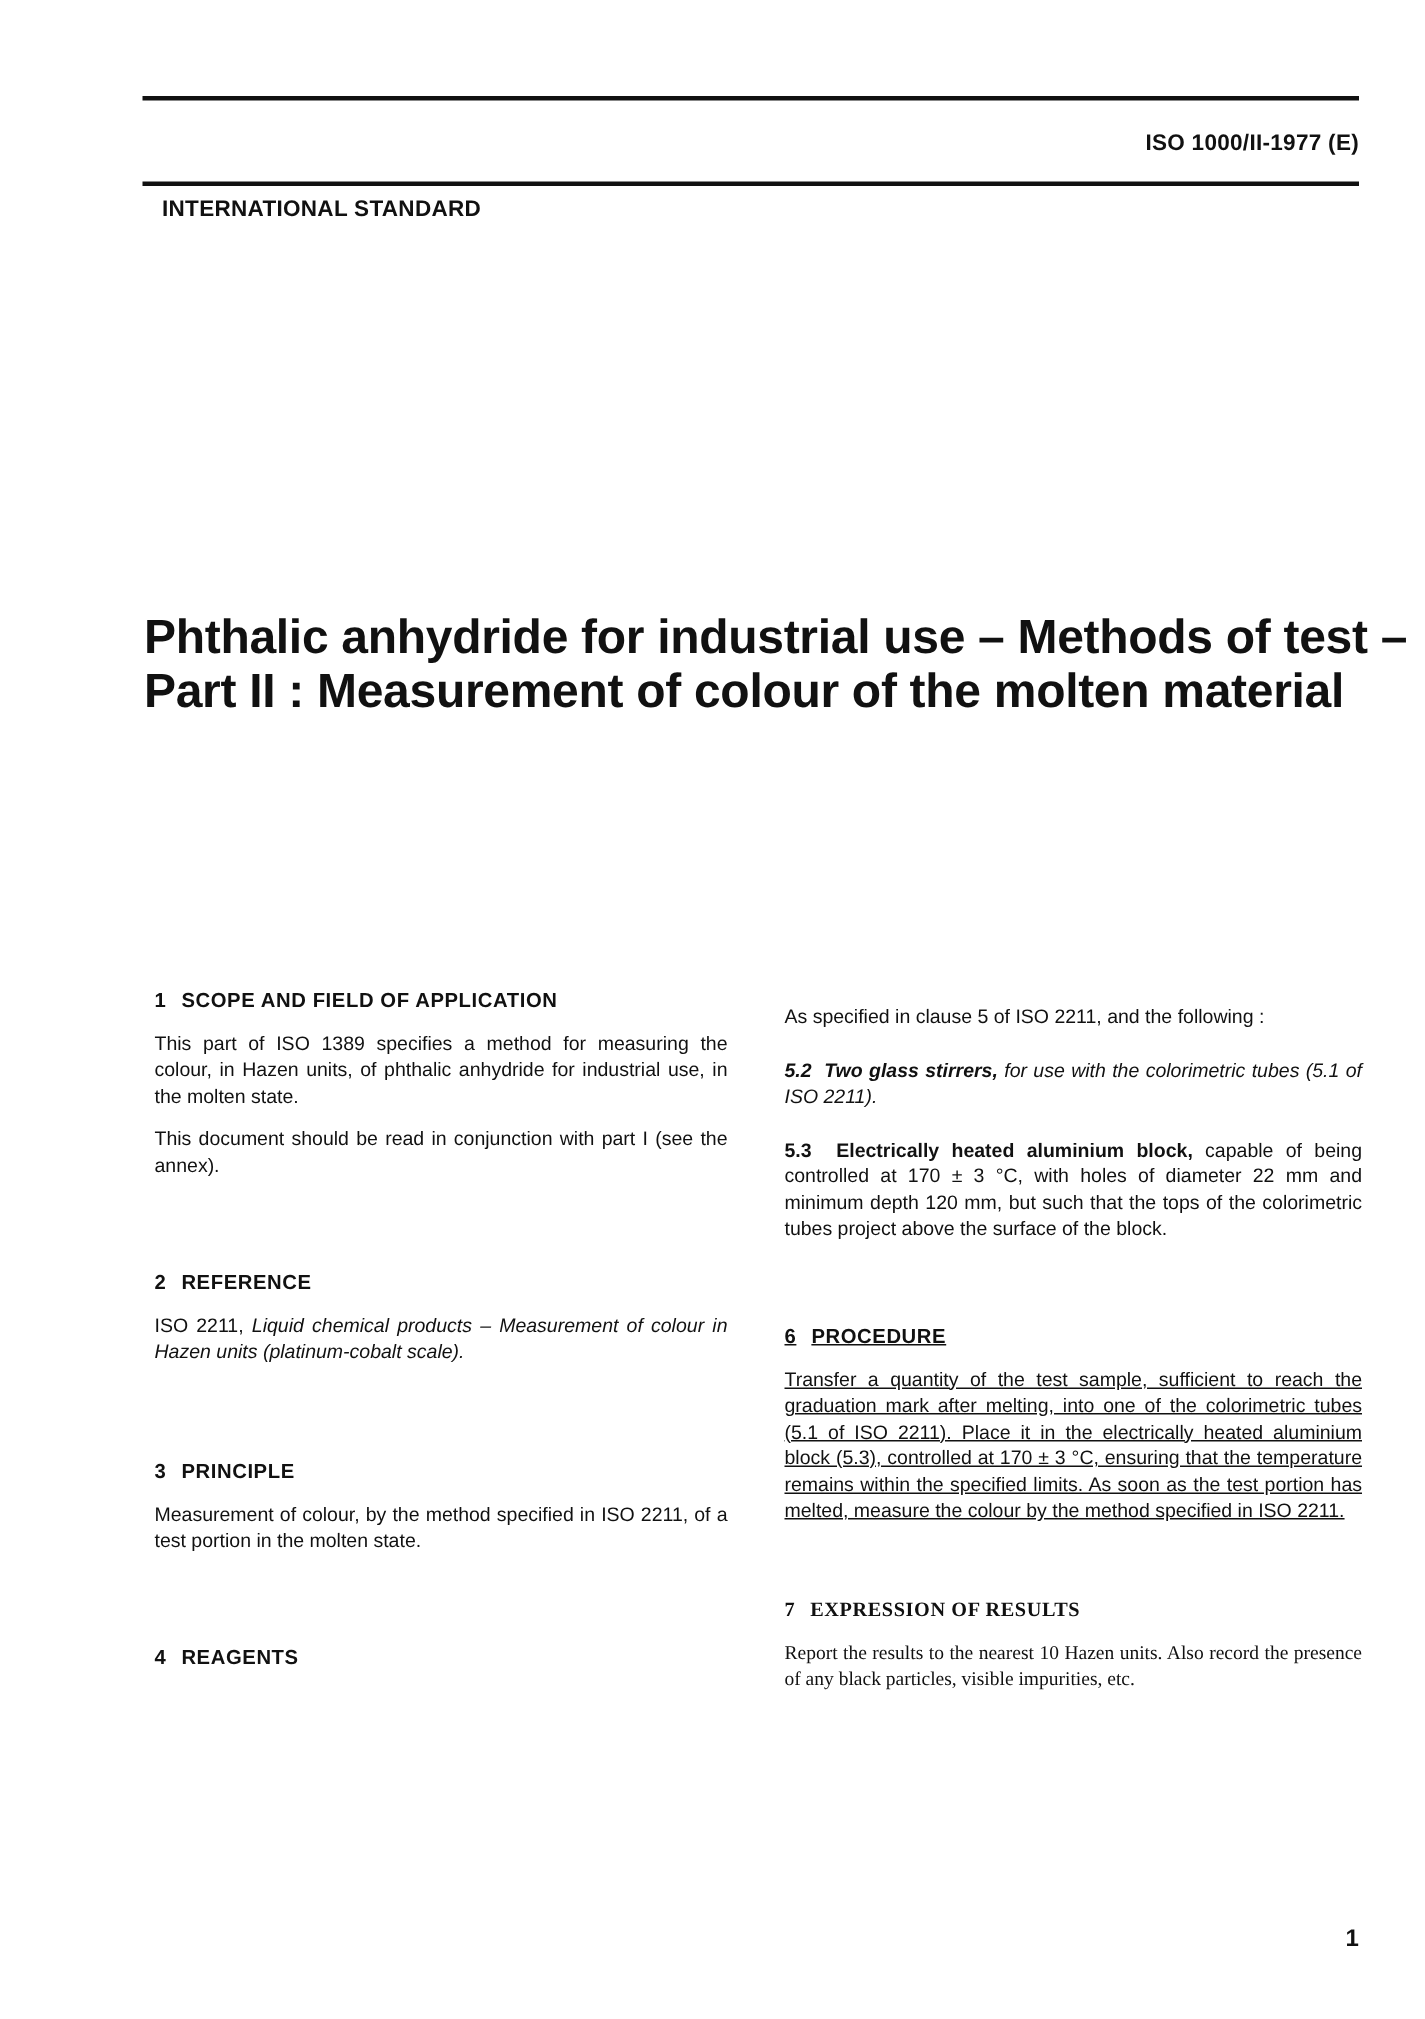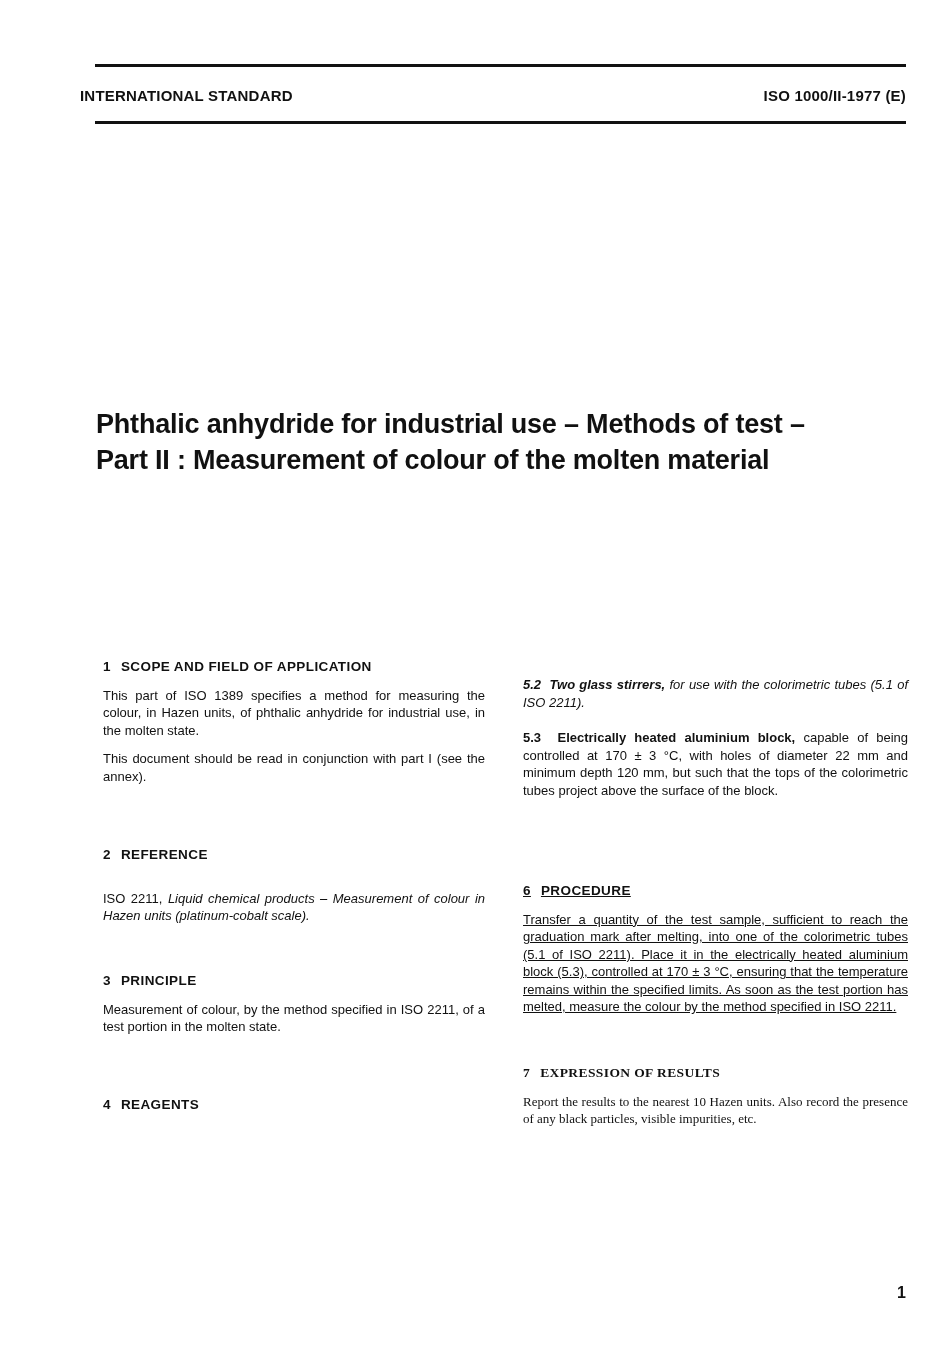--- a/index.html
+++ b/index.html
@@ -1,61 +1,62 @@
 <!DOCTYPE html>
 <html><head>
 <meta charset="utf-8">
 <style>
   html, body { margin: 0; padding: 0; background: #ffffff; }
   body { width: 950px; height: 1346px; position: relative; overflow: hidden; color: #111; font-family: "Liberation Sans", sans-serif; }
   .rule { position: absolute; left: 95px; width: 811px; height: 3px; background: #111; }
   .hdr { position: absolute; top: 87px; font-size: 15px; font-weight: bold; letter-spacing: 0.2px; }
-  .title { position: absolute; left: 96px; top: 406px; font-size: 27px; font-weight: bold; line-height: 36px; letter-spacing: -0.2px; }
+  .title { position: absolute; left: 96px; top: 406px; font-size: 32px; font-weight: bold; line-height: 36px; letter-spacing: -0.2px; }
   .col { position: absolute; width: 390px; font-size: 13px; line-height: 17.5px; }
   .sec-h { font-size: 13.5px; font-weight: bold; letter-spacing: 0.4px; margin: 0; }
   .sec-h .num { margin-right: 10px; }
   p { margin: 0; text-align: justify; }
   .it { font-style: italic; }
   .b { font-weight: bold; }
   .pgnum { position: absolute; left: 897px; top: 1284px; font-size: 16px; font-weight: bold; }
 </style>
 </head>
 <body>
 
 <div class="rule" style="top:64px;"></div>
-<div class="hdr" style="left:80px;">INTERNATIONAL STANDARD</div>
+<div class="hdr" style="left:108px;margin-top:44px;">INTERNATIONAL STANDARD</div>
 <div class="hdr" style="right:44px;">ISO 1000/II-1977 (E)</div>
 <div class="rule" style="top:121px;"></div>
 
 <div class="title">
   <div>Phthalic anhydride for industrial use – Methods of test –</div>
   <div>Part II : Measurement of colour of the molten material</div>
 </div>
 
 <div class="col" style="left:103px; top:658px; width:382px;">
   <h2 class="sec-h"><span class="num">1</span><span>SCOPE AND FIELD OF APPLICATION</span></h2>
   <p style="margin-top:11px;">This part of ISO 1389 specifies a method for measuring the colour, in Hazen units, of phthalic anhydride for industrial use, in the molten state.</p>
   <p style="margin-top:11px;">This document should be read in conjunction with part I (see the annex).</p>
 </div>
 
 <div class="col" style="left:103px; top:846px; width:382px;">
   <h2 class="sec-h"><span class="num">2</span><span>REFERENCE</span></h2>
-  <p style="margin-top:26px;"><span>ISO 2211,</span> <span class="it">Liquid chemical products – Measurement of colour in Hazen units (platinum-cobalt scale).</span></p>
+  <p style="margin-top:11px;"><span>ISO 2211,</span> <span class="it">Liquid chemical products – Measurement of colour in Hazen units (platinum-cobalt scale).</span></p>
 </div>
 
 <div class="col" style="left:103px; top:972px; width:382px;">
   <h2 class="sec-h"><span class="num">3</span><span>PRINCIPLE</span></h2>
   <p style="margin-top:11px;">Measurement of colour, by the method specified in ISO 2211, of a test portion in the molten state.</p>
 </div>
 
 <div class="col" style="left:103px; top:1096px; width:382px;">
   <h2 class="sec-h"><span class="num">4</span><span>REAGENTS</span></h2>
 </div>
 
 <div class="col" style="left:523px; top:658px; width:385px;">
+  <p style="margin-top:11px;">As specified in clause 5 of ISO 2211, and the following :</p>
   <p style="margin-top:18px;font-style:italic;"><span class="b">5.2</span>&nbsp;&nbsp;<span class="b">Two glass stirrers,</span><span> for use with the colorimetric tubes (5.1 of ISO 2211).</span></p>
   <p style="margin-top:18px;"><span class="b">5.3</span>&nbsp;&nbsp;<span class="b">Electrically heated aluminium block,</span><span> capable of being controlled at 170 ± 3 °C, with holes of diameter 22 mm and minimum depth 120 mm, but such that the tops of the colorimetric tubes project above the surface of the block.</span></p>
 </div>
 
 <div class="col" style="left:523px; top:882px; width:385px;text-decoration:underline;">
   <h2 class="sec-h"><span class="num">6</span><span>PROCEDURE</span></h2>
   <p style="margin-top:11px;">Transfer a quantity of the test sample, sufficient to reach the graduation mark after melting, into one of the colorimetric tubes (5.1 of ISO 2211). Place it in the electrically heated aluminium block (5.3), controlled at 170 ± 3 °C, ensuring that the temperature remains within the specified limits. As soon as the test portion has melted, measure the colour by the method specified in ISO 2211.</p>
 </div>
 
 <div class="col" style="left:523px; top:1064px; width:385px;font-family:Liberation Serif, serif;">

